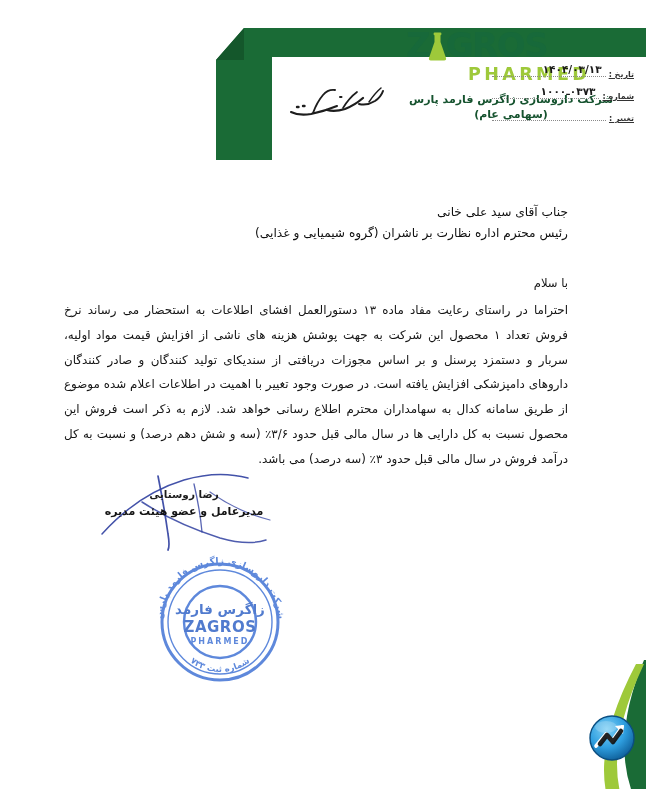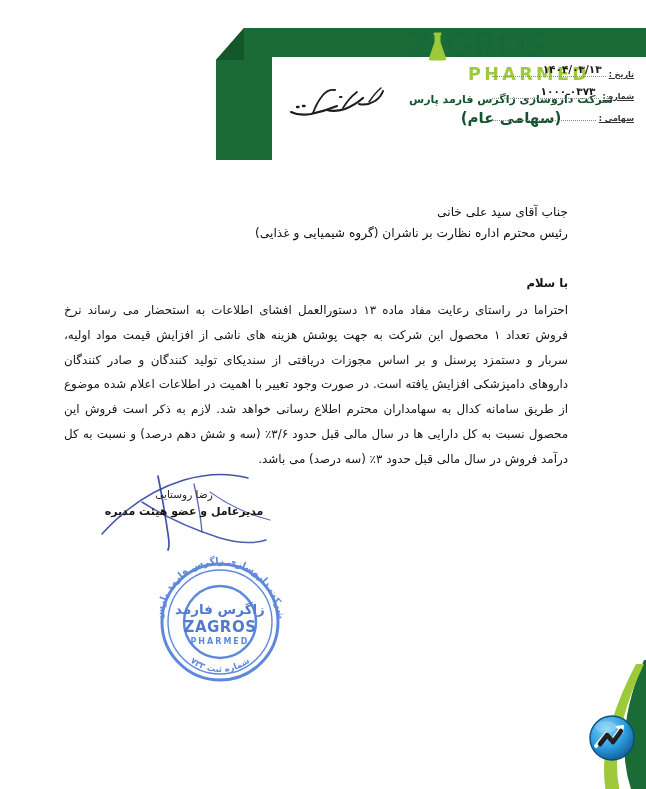--- a/index.html
+++ b/index.html
@@ -84,21 +84,21 @@
     margin-top: 9px;
     width: 210px;
     color: #16532f;
   }
   .company-fa .l1 {
     font-size: 11px;
     font-weight: 700;
     line-height: 1.35;
   }
   .company-fa .l2 {
-    font-size: 15px;
+    font-size: 11px;
     font-weight: 600;
     line-height: 1.35;
   }
 
   
   .bismillah {
     position: absolute;
     top: 82px;
     left: 283px;
     width: 110px;
@@ -163,21 +163,21 @@
     color: #101010;
     line-height: 1.75;
   }
 
   
   .salutation {
     position: absolute;
     top: 276px;
     right: 78px;
     font-size: 11.6px;
-    font-weight: 700;
+    font-weight: 400;
     color: #141414;
     direction: rtl;
   }
   .body-text {
     position: absolute;
     top: 298px;
     right: 78px;
     left: 64px;
     direction: rtl;
     text-align: justify;
@@ -193,21 +193,21 @@
   .signature {
     position: absolute;
     top: 486px;
     right: 352px;
     width: 220px;
     text-align: center;
     direction: rtl;
   }
   .sig-name {
     font-size: 10.5px;
-    font-weight: 400;
+    font-weight: 700;
     color: #1c1c1c;
     line-height: 1.6;
   }
   .sig-title {
     font-size: 11px;
     font-weight: 700;
     color: #141414;
     line-height: 1.6;
   }
   .sig-ink {
@@ -300,21 +300,21 @@
         <span class="meta-value">۱۴۰۴/۰۳/۱۳</span>
       </span>
     </div>
     <div class="meta-row">
       <span class="meta-label">شماره :</span>
       <span class="meta-dots">
         <span class="meta-value">۰۳۷۳ـ۱۰۰۰</span>
       </span>
     </div>
     <div class="meta-row">
-      <span class="meta-label">سهامی :</span>
+      <span class="meta-label">تغییر :</span>
       <span class="meta-dots">
         <span class="meta-value"></span>
       </span>
     </div>
   </div>
 
   <div class="recipient">
     <div class="r1">جناب آقای سید علی خانی</div>
     <div class="r2">رئیس محترم اداره نظارت بر ناشران (گروه شیمیایی و غذایی)</div>
   </div>

